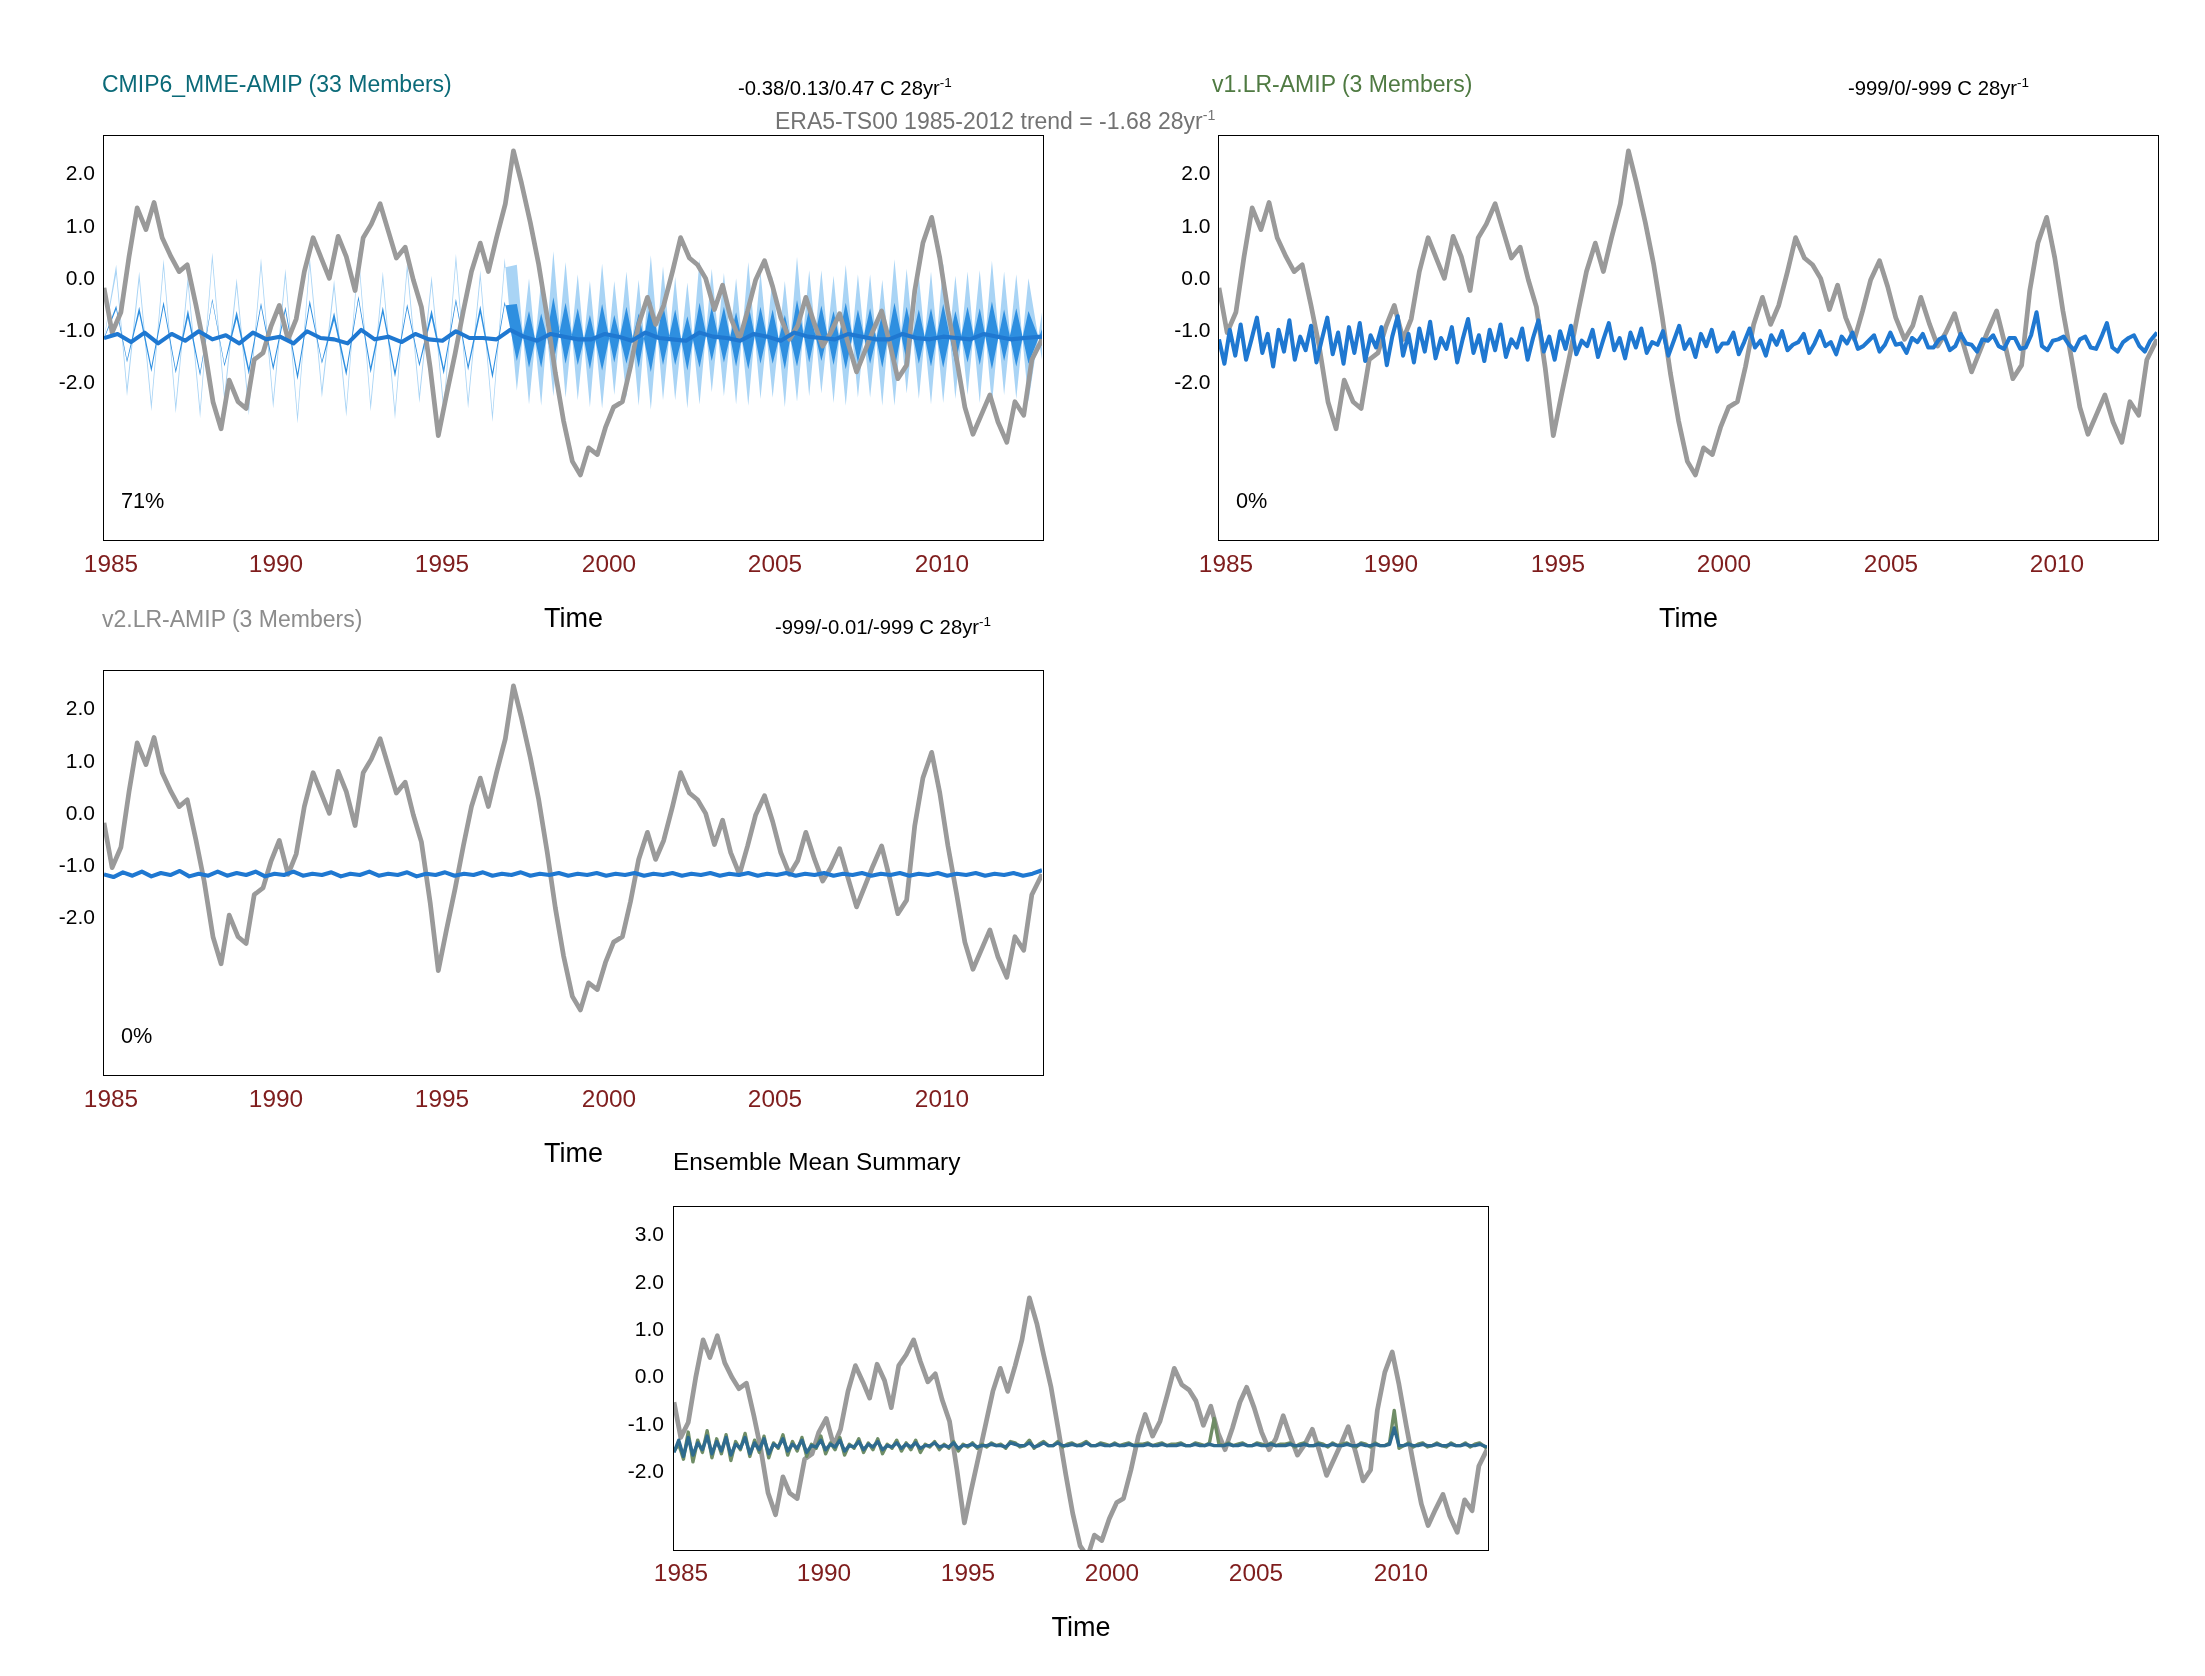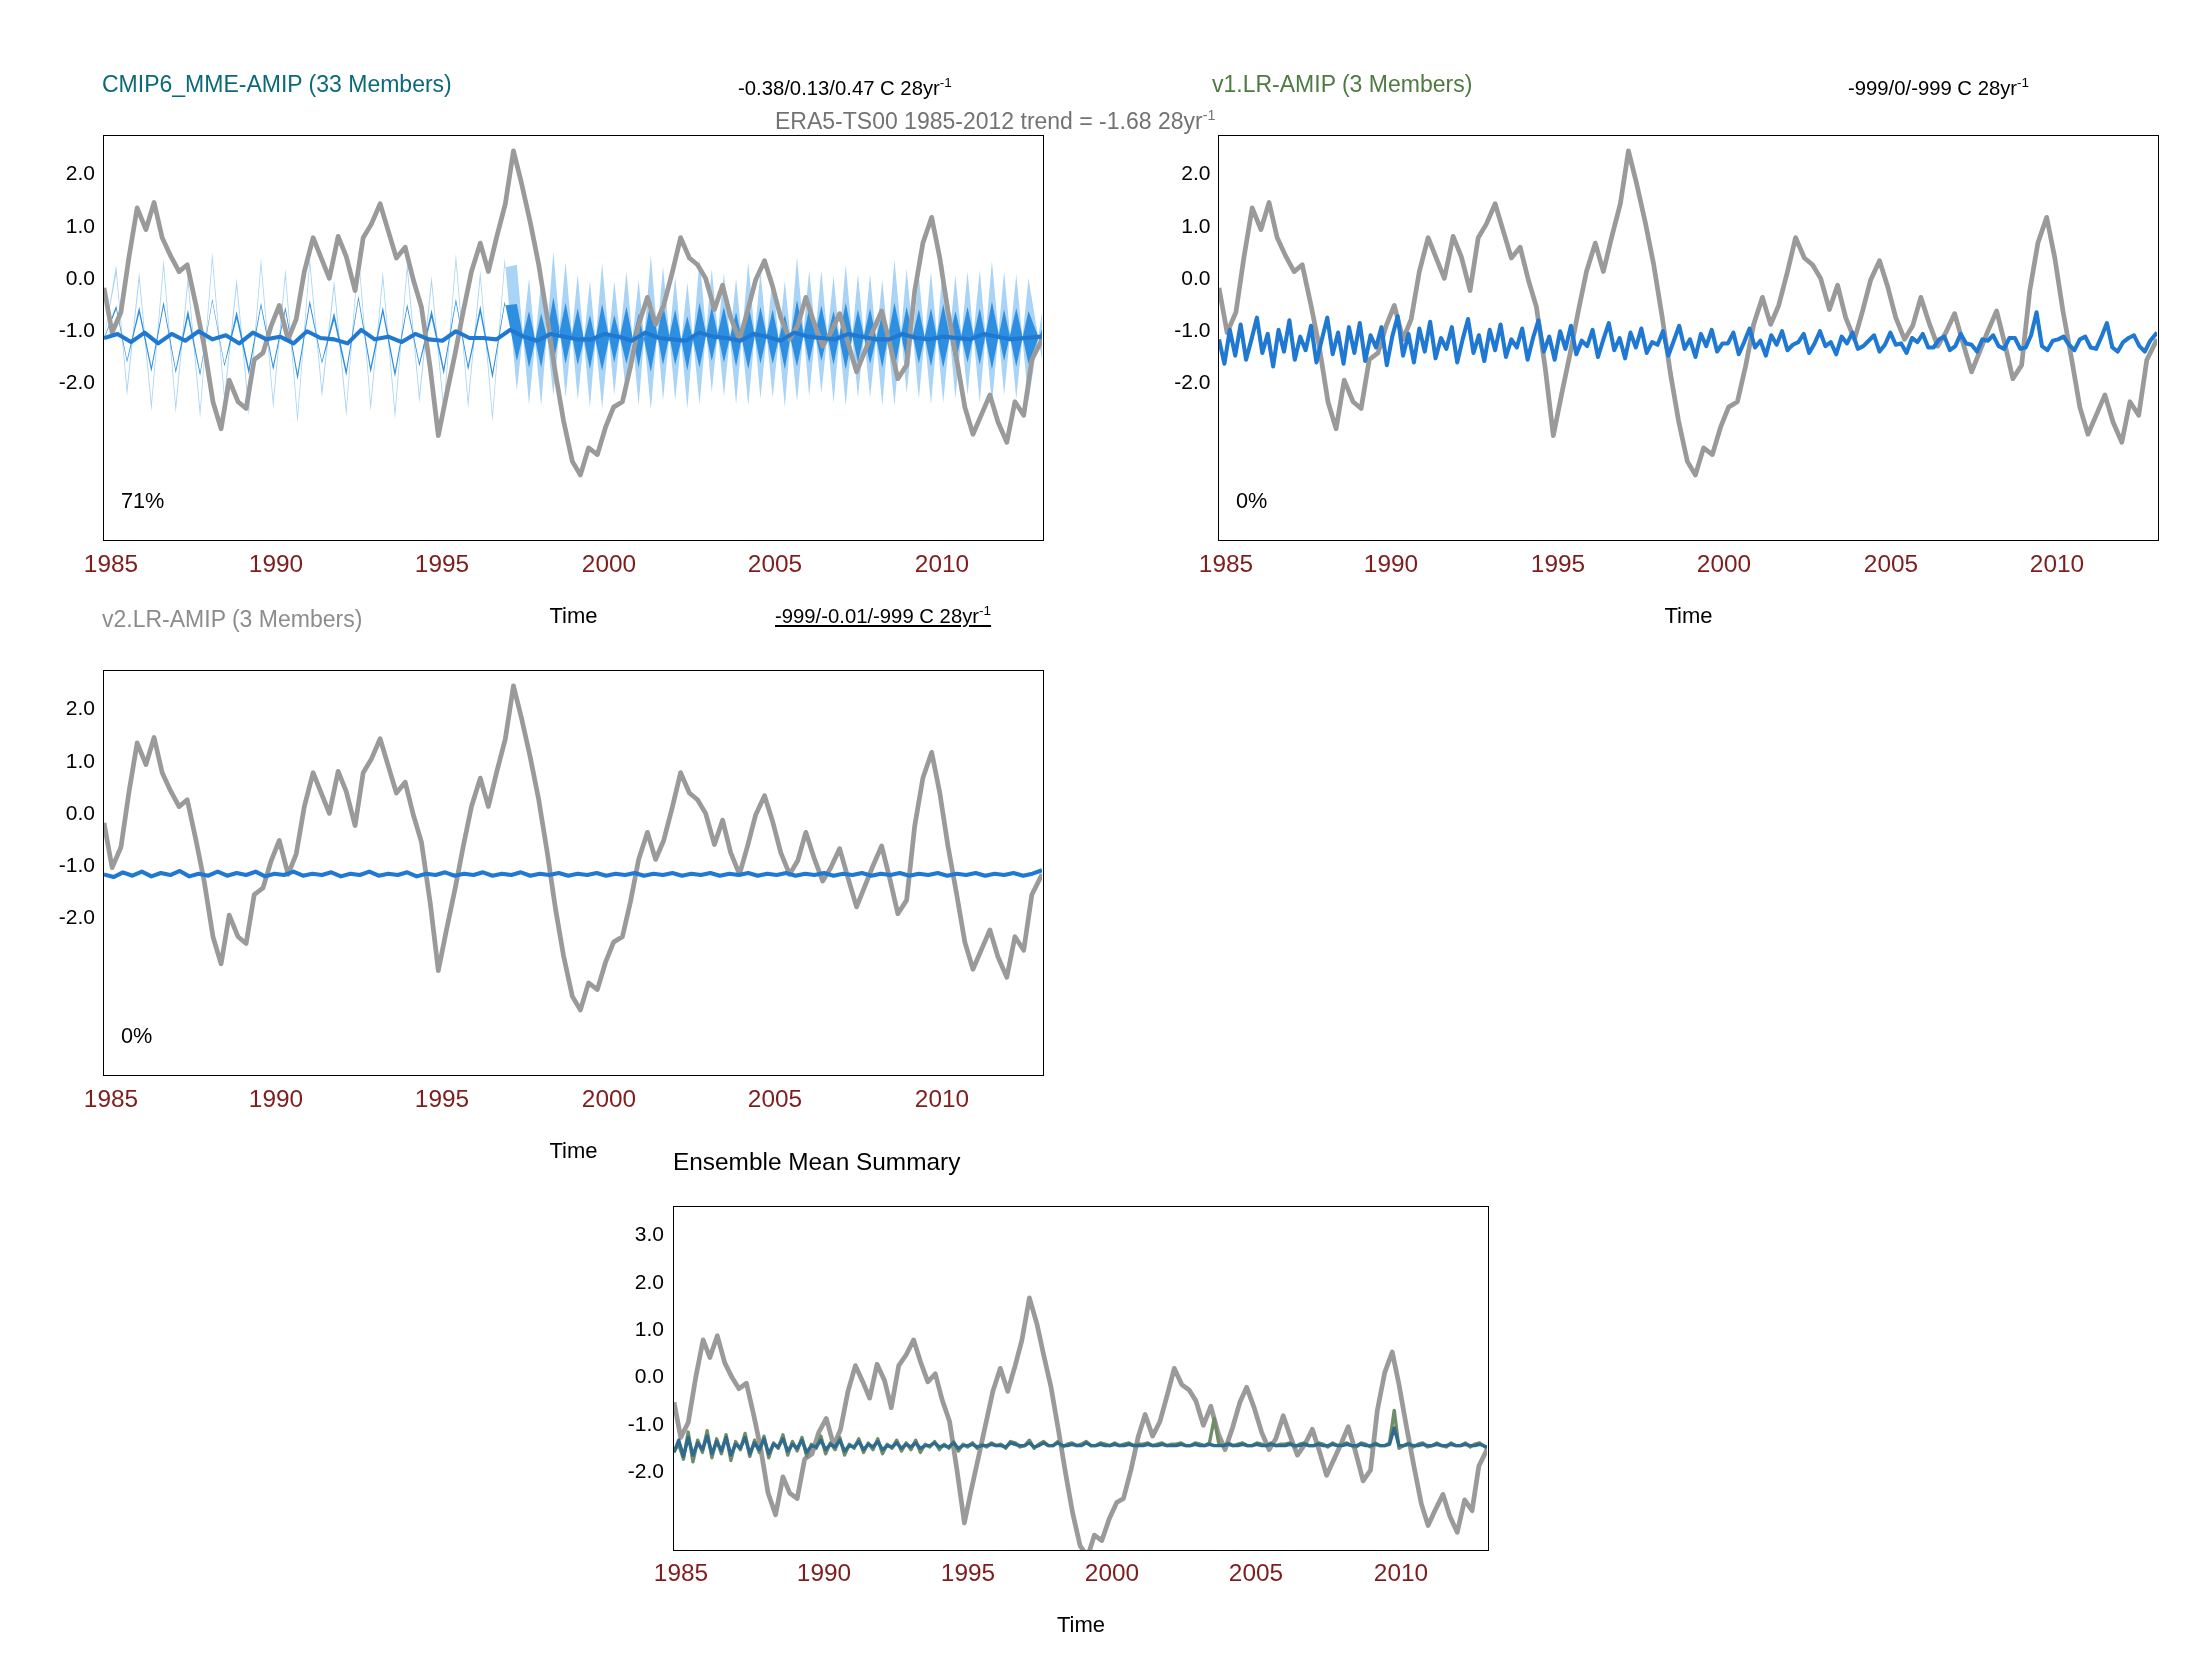--- a/index.html
+++ b/index.html
@@ -56,21 +56,21 @@
   .obs-note sup { font-size: 14.2px; }
   .plotbox {
     position: absolute;
     border: 1.4px solid #000;
     background: #fff;
     box-sizing: border-box;
     overflow: hidden;
   }
   .axis-label {
     position: absolute;
-    font-size: 22px;
+    font-size: 27px;
     text-align: center;
     color: #000;
   }
   .tick-label-x {
     position: absolute;
     font-size: 24.4px;
     text-align: center;
     color: #7f1d1d;
     transform: translateX(-50%);
     white-space: nowrap;
@@ -172,21 +172,21 @@
     <div class="tick-label-x" style="left:448px; top:489px;">1995</div>
     <div class="tick-label-x" style="left:614px; top:489px;">2000</div>
     <div class="tick-label-x" style="left:781px; top:489px;">2005</div>
     <div class="tick-label-x" style="left:947px; top:489px;">2010</div>
 
     <div class="axis-label" style="left:108px; width:941px; top:542px;">Time</div>
   </div>
 
   <div class="panel" style="left:0; top:596px; width:1083px; height:488px;">
     <div class="panel-title" style="left:102px; top:9.5px; color:#8c8c8c;">v2.LR-AMIP (3 Members)</div>
-    <div class="panel-stat" style="left:775px; top:7px;text-decoration:underline;">
+    <div class="panel-stat" style="left:775px; top:18px;">
       <span>-999/-0.01/-999 C 28yr</span><sup>-1</sup>
     </div>
 
     <div class="plotbox" style="left:103px; top:74px; width:941px; height:406px;">
       <svg width="938" height="404" viewBox="0 0 1386 596" preserveAspectRatio="none">
         <path d="M0,224 L12,290 L25,260 L37,178 L49,106 L62,138 L74,98 L86,150 L99,178 L111,200 L123,190 L136,250 L148,310 L161,392 L173,432 L185,360 L198,392 L210,402 L222,330 L235,320 L247,280 L259,250 L272,300 L284,270 L296,200 L309,150 L321,180 L333,210 L346,148 L358,178 L371,228 L383,150 L395,130 L408,100 L420,140 L432,180 L445,164 L457,212 L469,252 L482,342 L494,442 L506,382 L519,320 L531,258 L543,200 L556,158 L568,200 L580,150 L593,100 L605,22 L617,70 L630,128 L642,188 L655,268 L667,350 L679,420 L692,480 L704,500 L716,460 L729,470 L741,430 L753,400 L766,392 L778,340 L790,278 L803,238 L815,278 L827,250 L840,200 L852,150 L865,180 L877,190 L889,210 L902,256 L914,220 L926,268 L939,300 L951,258 L963,212 L976,184 L988,222 L1000,268 L1013,300 L1025,280 L1037,238 L1050,278 L1062,310 L1074,290 L1087,262 L1099,304 L1112,348 L1124,318 L1136,288 L1149,258 L1161,306 L1173,358 L1186,338 L1198,228 L1210,158 L1223,120 L1235,180 L1247,258 L1260,330 L1272,400 L1284,440 L1297,410 L1309,382 L1321,422 L1334,452 L1346,392 L1359,412 L1371,330 L1386,300" fill="none" stroke="#9a9a9a" stroke-width="7" stroke-linejoin="round"></path>
         <path d="M0,300 L14,304 L28,297 L42,302 L56,296 L70,303 L84,298 L98,301 L112,295 L126,303 L140,299 L154,302 L168,296 L182,302 L196,298 L210,301 L224,296 L238,303 L252,299 L266,301 L280,296 L294,302 L308,299 L322,301 L336,297 L350,303 L364,299 L378,301 L392,296 L406,302 L420,299 L434,301 L448,297 L462,303 L476,299 L490,301 L504,297 L518,302 L532,299 L546,301 L560,297 L574,302 L588,299 L602,301 L616,297 L630,302 L644,299 L658,301 L672,298 L686,302 L700,299 L714,301 L728,298 L742,302 L756,299 L770,301 L784,298 L798,302 L812,299 L826,301 L840,298 L854,302 L868,299 L882,301 L896,298 L910,302 L924,299 L938,301 L952,298 L966,302 L980,299 L994,301 L1008,298 L1022,302 L1036,299 L1050,301 L1064,298 L1078,302 L1092,299 L1106,301 L1120,298 L1134,302 L1148,299 L1162,301 L1176,298 L1190,302 L1204,299 L1218,301 L1232,298 L1246,302 L1260,299 L1274,301 L1288,298 L1302,302 L1316,299 L1330,301 L1344,298 L1358,302 L1372,299 L1386,294" fill="none" stroke="#1f78d1" stroke-width="6" stroke-linejoin="round"></path>
       </svg>
     </div>
 

